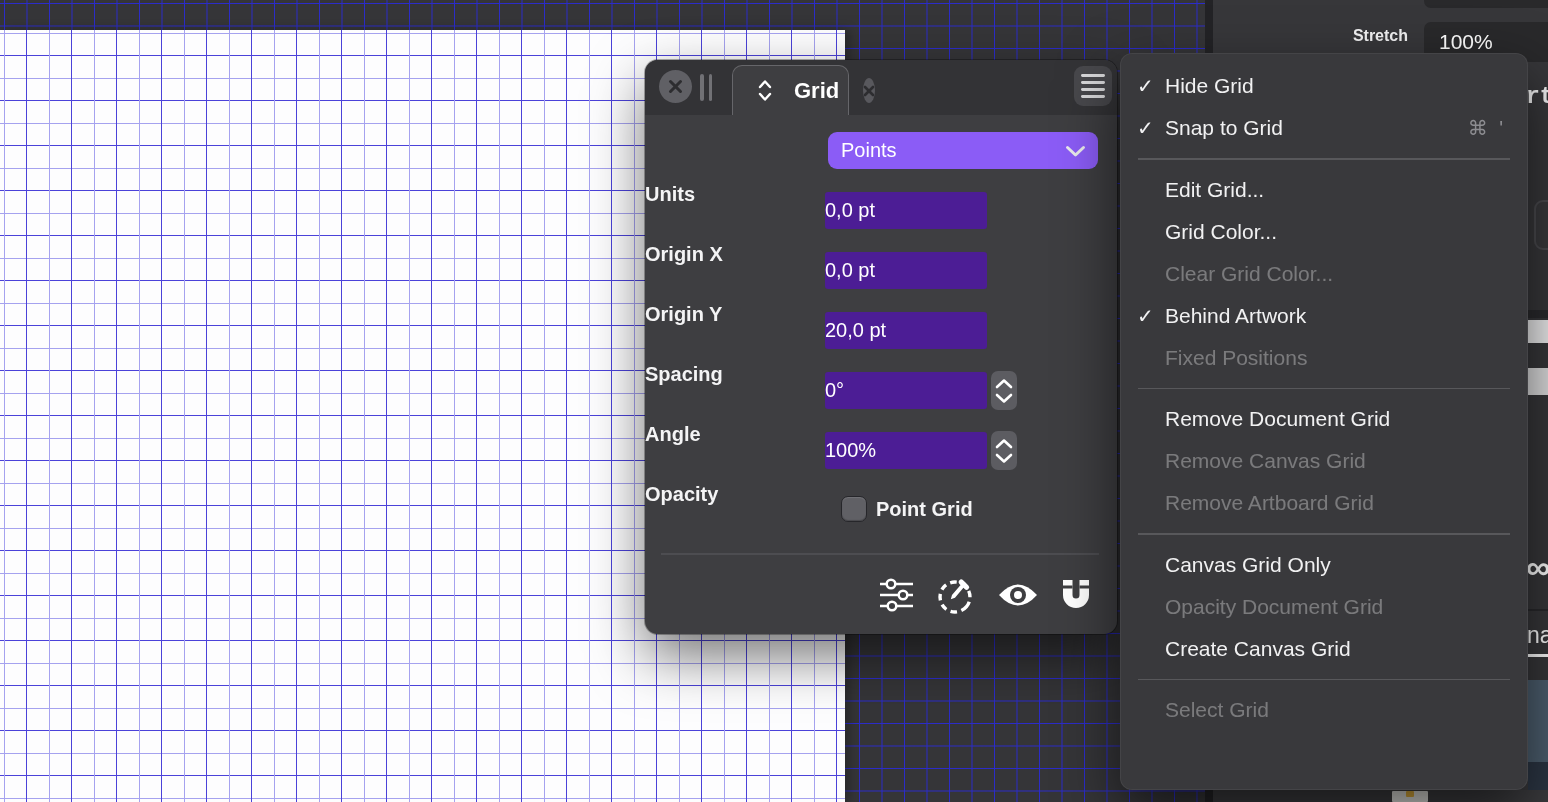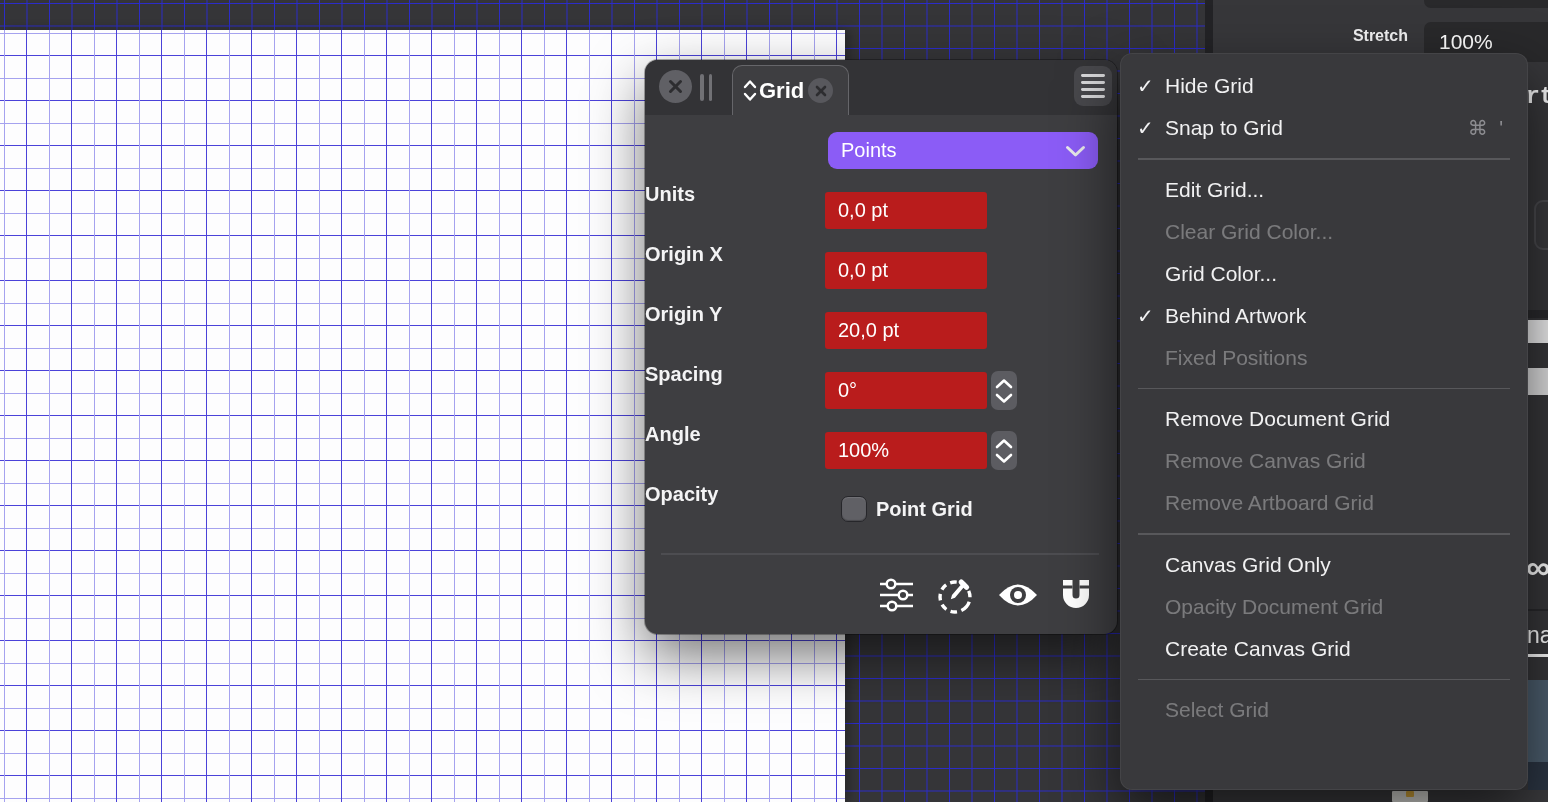--- a/index.html
+++ b/index.html
@@ -55,29 +55,29 @@
     background:#3e3e41;border-radius:13px;
     box-shadow:0 22px 55px rgba(0,0,0,.55), 0 0 0 1px rgba(0,0,0,.3);
   }
   .panel-header{position:absolute;left:0;top:0;right:0;height:55px;background:#333336;border-radius:13px 13px 0 0;}
   .close-circle{position:absolute;left:14px;top:10px;width:33px;height:33px;border-radius:50%;background:#606065;display:flex;align-items:center;justify-content:center;}
   .drag-handle{position:absolute;left:55px;top:14px;width:14px;height:27px;display:flex;gap:5px;}
   .drag-handle span{width:3.5px;height:100%;background:#717175;border-radius:2px;}
   .panel-tab{
     position:absolute;left:87px;top:5px;width:117px;height:50px;
     background:#3e3e41;border:1.5px solid #66666a;border-bottom:none;
-    border-radius:10px 10px 0 0;display:flex;align-items:center;padding-left:10px;gap:2px;
+    border-radius:10px 10px 0 0;display:flex;align-items:center;padding-left:25px;gap:22px;
   }
   .tab-title{color:#fff;font-size:22px;font-weight:700;}
   .tab-close{width:25px;height:25px;border-radius:50%;background:#58585d;display:flex;align-items:center;justify-content:center;margin-left:2px;}
   .hamburger-btn{position:absolute;right:5px;top:6px;width:38px;height:40px;border-radius:9px;background:#48484c;display:flex;flex-direction:column;align-items:center;justify-content:center;gap:4.4px;}
   .hamburger-btn span{width:24px;height:2.7px;background:#d9d9db;border-radius:1.4px;}
   .p-row{position:absolute;left:0;right:0;height:37px;}
   .p-label{position:absolute;left:0;top:0;width:167px;height:37px;line-height:37px;text-align:left;color:#f4f4f5;font-size:20px;font-weight:600;margin-top:44px;}
-  .p-field{position:absolute;left:180px;top:0;width:162px;height:37px;background:#b91c1c;border-radius:3px;color:#fff;font-size:20px;line-height:37px;padding-left:13px;}
+  .p-field{position:absolute;left:180px;top:0;width:162px;height:37px;background:#4c1d95;border-radius:3px;color:#fff;font-size:20px;line-height:37px;}
   .p-dropdown{position:absolute;left:183px;top:0;width:270px;height:37px;background:#8b5cf6;border-radius:9px;color:#fff;font-size:20px;line-height:37px;padding-left:13px;}
   .p-dropdown svg{position:absolute;right:12px;top:13px;}
   .p-stepper{position:absolute;left:346px;top:-1px;width:26px;height:39px;background:#5c5c61;border-radius:7px;display:flex;flex-direction:column;align-items:center;justify-content:center;}
   .p-checkbox{position:absolute;left:196px;top:0;width:26px;height:26px;border-radius:7px;background:#606065;border:1px solid #26262a;box-shadow:inset 0 1px 1px rgba(255,255,255,.12), inset 0 -1px 1px rgba(0,0,0,.25);}
   .cb-label{position:absolute;left:231px;top:0;height:26px;line-height:26px;color:#f4f4f5;font-size:20px;font-weight:600;}
   .p-sep{position:absolute;left:16px;right:18px;top:493px;height:1.5px;background:#56565b;opacity:.65;}
   .panel-footer{position:absolute;left:0;right:24px;top:515px;height:40px;display:flex;justify-content:flex-end;align-items:center;gap:20px;}
   .f-icon{display:flex;align-items:center;justify-content:center;}
   
   .context-menu{
@@ -249,22 +249,22 @@
       <span class="m-check">✓</span>
       <span>Hide Grid</span>
     </div>
     <div class="m-item">
       <span class="m-check">✓</span>
       <span>Snap to Grid</span>
       <span class="m-shortcut">⌘ '</span>
     </div>
     <div class="m-sep"></div>
     <div class="m-item"><span>Edit Grid...</span></div>
+    <div class="m-item"><span>Grid Color...</span></div>
     <div class="m-item disabled"><span>Clear Grid Color...</span></div>
-    <div class="m-item"><span>Grid Color...</span></div>
     <div class="m-item">
       <span class="m-check">✓</span>
       <span>Behind Artwork</span>
     </div>
     <div class="m-item disabled"><span>Fixed Positions</span></div>
     <div class="m-sep"></div>
     <div class="m-item"><span>Remove Document Grid</span></div>
     <div class="m-item disabled"><span>Remove Canvas Grid</span></div>
     <div class="m-item disabled"><span>Remove Artboard Grid</span></div>
     <div class="m-sep"></div>

